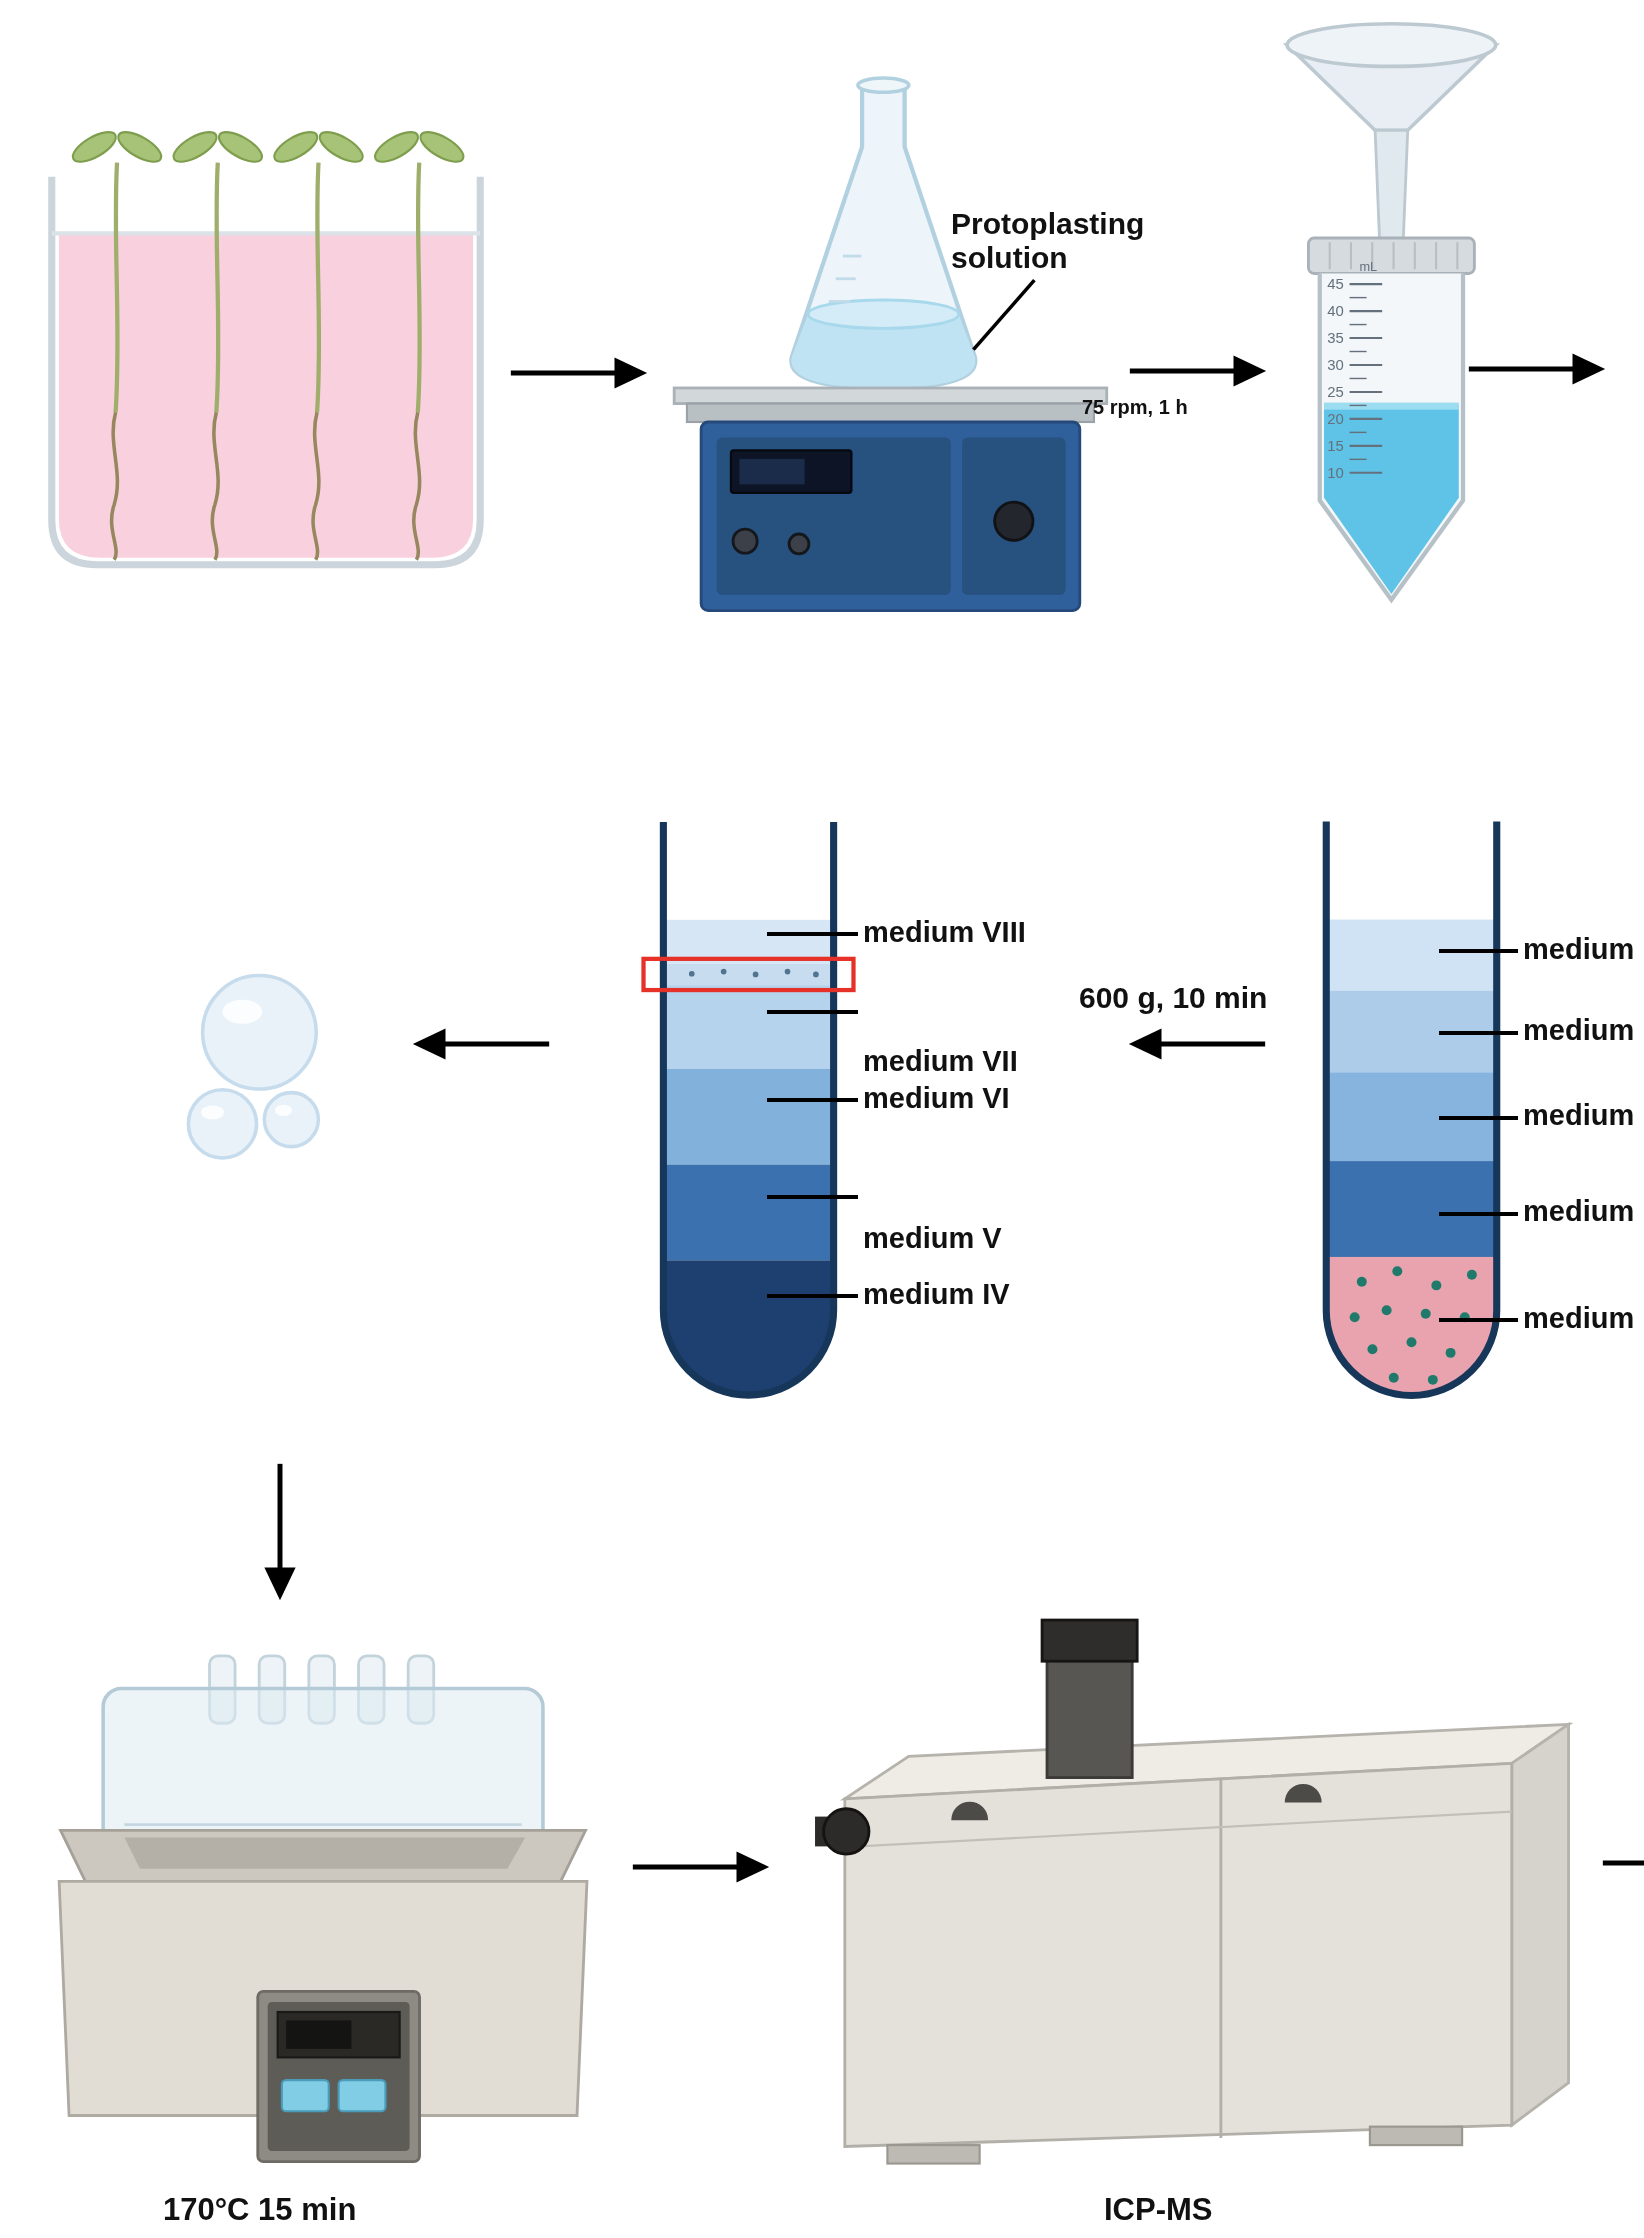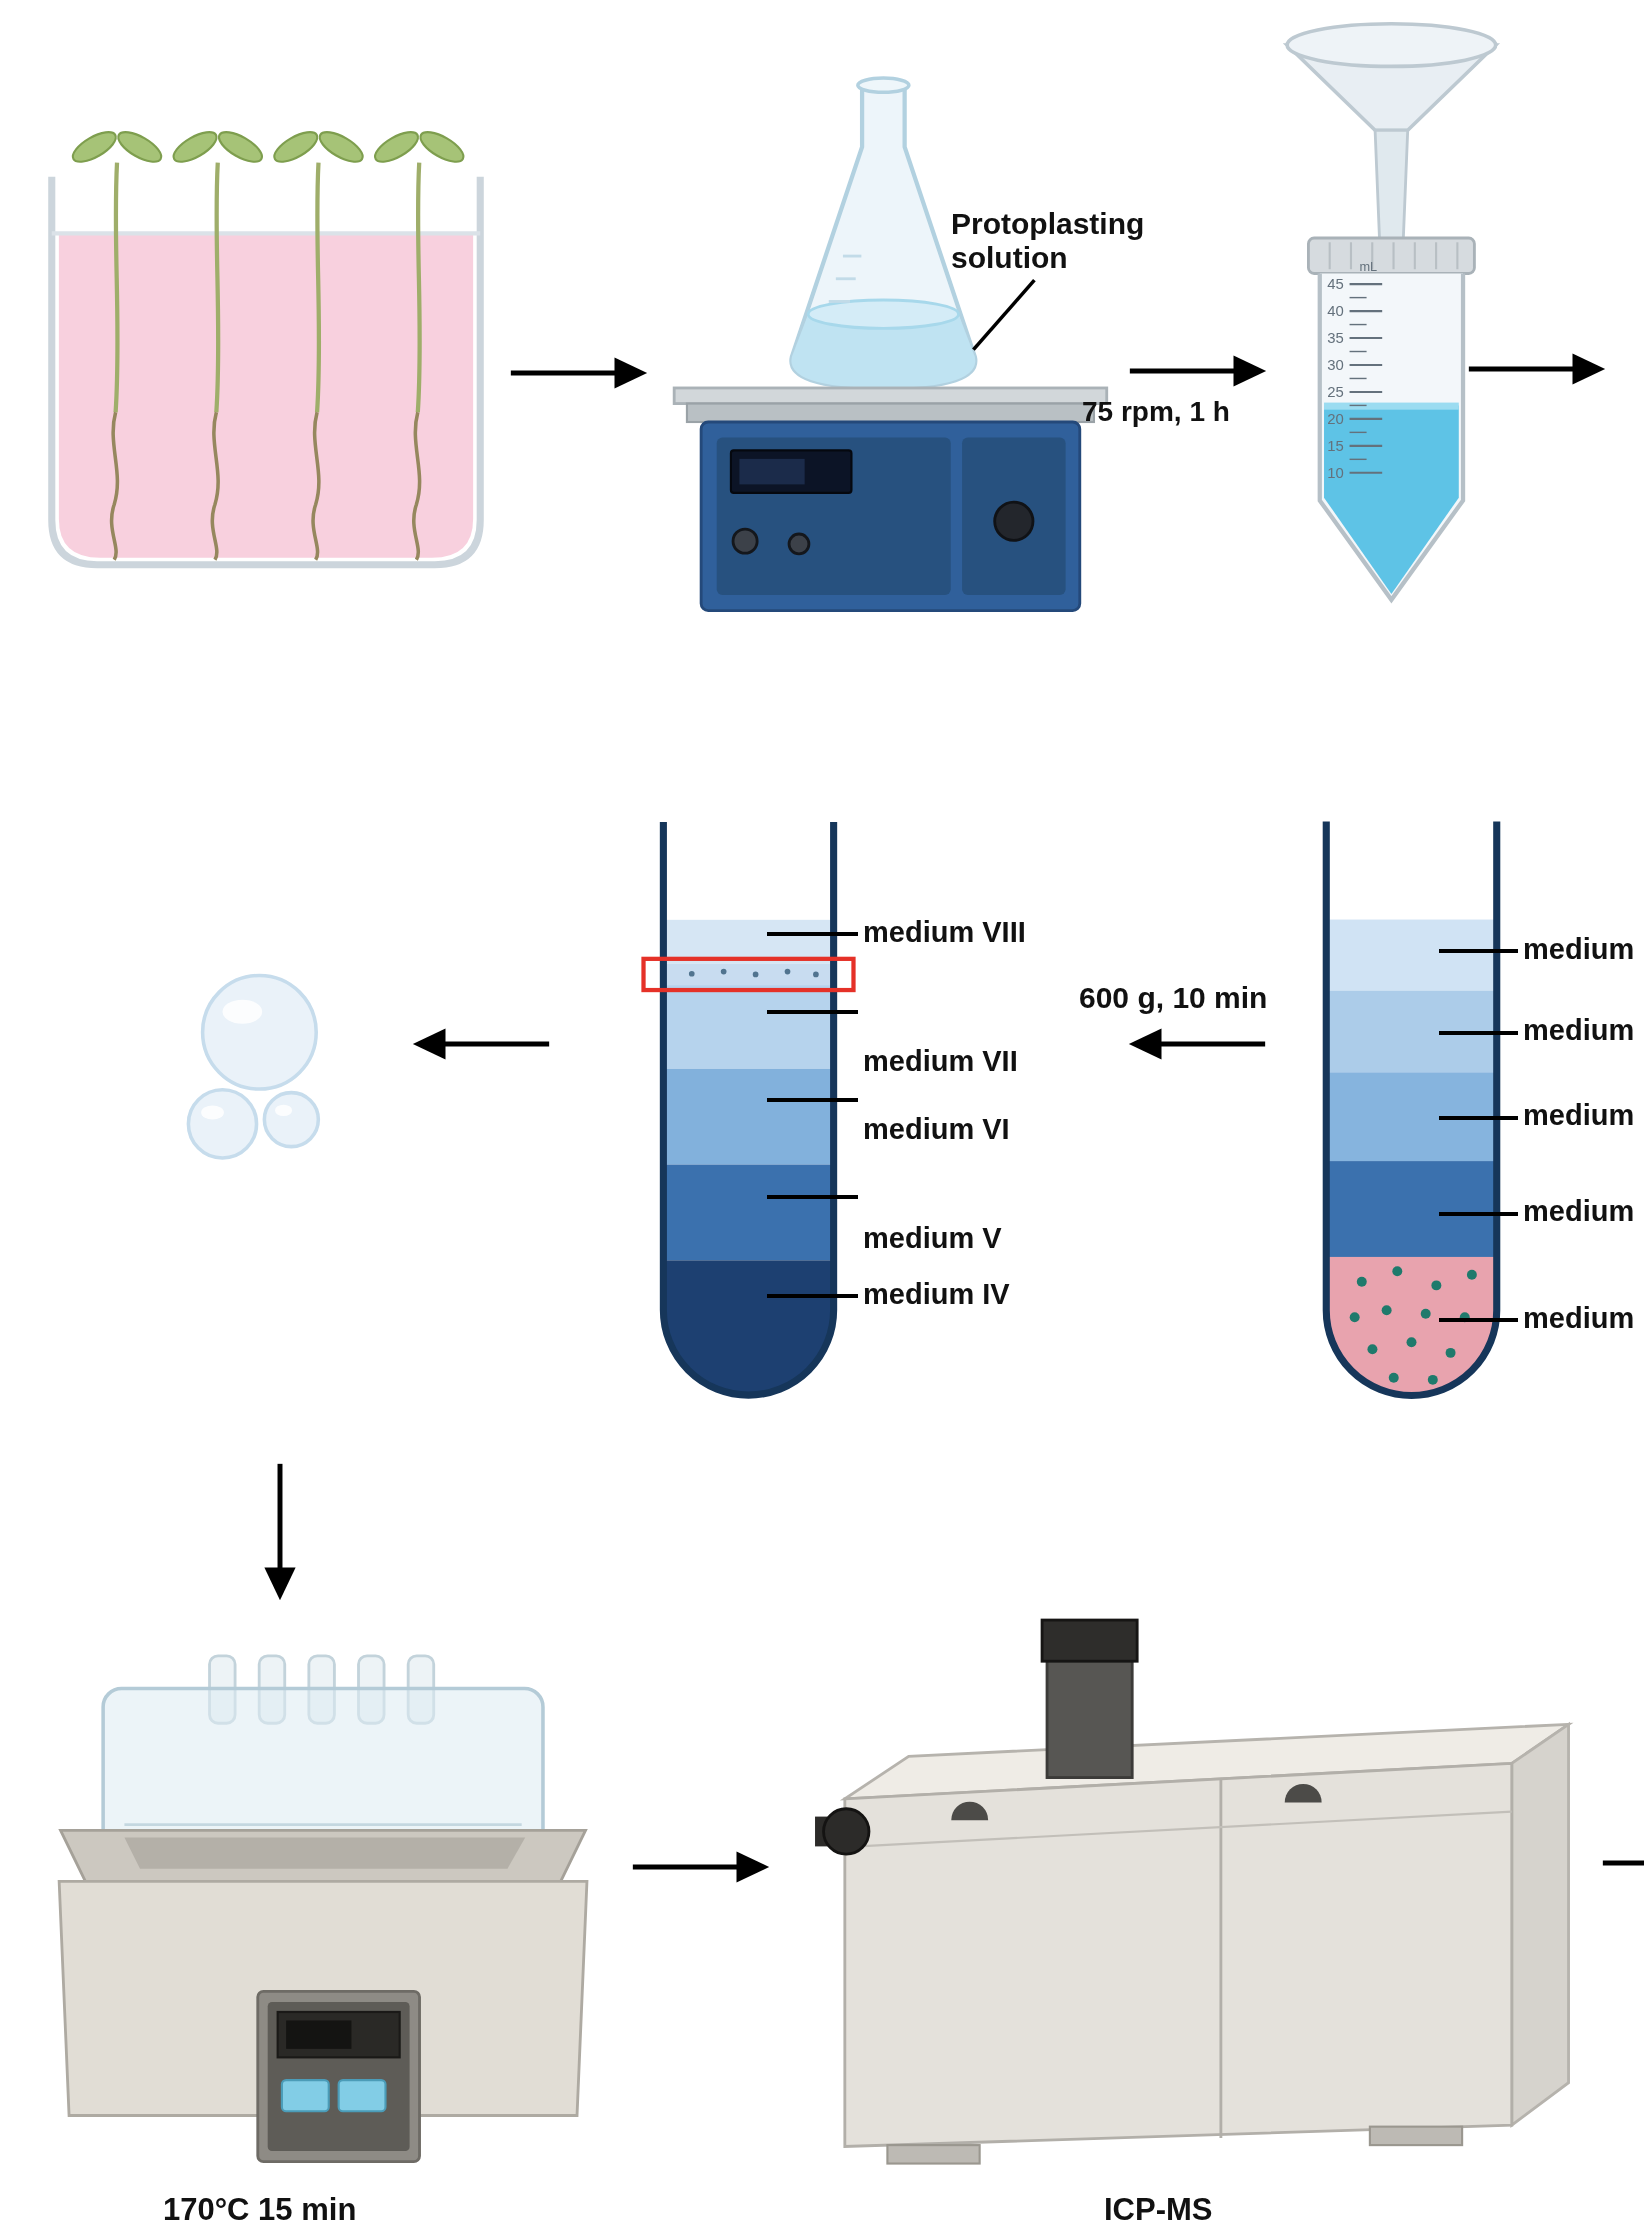--- a/index.html
+++ b/index.html
@@ -98,21 +98,21 @@
 
   <div class="lbl center two-line" style="left:951px;top:207px;width:284px;font-size:30px;">
     <div>Protoplasting</div>
     <div>solution</div>
   </div>
 
   <svg class="abs" style="left:1127px;top:351px;" width="142" height="40" viewBox="0 0 200 56">
     <line x1="4" y1="28" x2="152" y2="28" stroke="#000" stroke-width="7"></line>
     <polygon points="150,6 150,50 196,28" fill="#000"></polygon>
   </svg>
-  <div class="lbl center" style="left:1082px;top:396px;width:234px;font-size:28px;">75 rpm, 1 h</div>
+  <div class="lbl center" style="left:1082px;top:396px;width:234px;font-size:20px;">75 rpm, 1 h</div>
 
   <svg class="abs" style="left:1246px;top:10.6px;" width="305" height="603" viewBox="0 0 430 850">
     <g>
       <polygon points="58,48 352,48 228,168 182,168" fill="#e6edf2" fill-opacity="0.92" stroke="#bdc9d1" stroke-width="5"></polygon>
       <ellipse cx="205" cy="48" rx="147" ry="30" fill="#eef3f7" stroke="#bdc9d1" stroke-width="5"></ellipse>
       <polygon points="182,168 228,168 221,340 189,340" fill="#e0e9ee" stroke="#bdc9d1" stroke-width="4"></polygon>
     </g>
     <g>
       <rect x="88" y="320" width="234" height="50" rx="8" fill="#d6dbdf" stroke="#a9b2b8" stroke-width="4"></rect>
       <line x1="118" y1="326" x2="118" y2="364" stroke="#b8bfc4" stroke-width="3"></line>
@@ -198,21 +198,21 @@
     <rect x="12" y="205" width="296" height="44" fill="none" stroke="#e53128" stroke-width="6"></rect>
   </svg>
 
   <div class="tick" style="left:767px;top:932px;width:91px;"></div>
   <div class="tick" style="left:767px;top:1010px;width:91px;"></div>
   <div class="tick" style="left:767px;top:1098px;width:91px;"></div>
   <div class="tick" style="left:767px;top:1195px;width:91px;"></div>
   <div class="tick" style="left:767px;top:1294px;width:91px;"></div>
   <div class="lbl" style="left:863px;top:916px;">medium VIII</div>
   <div class="lbl" style="left:863px;top:1045px;">medium VII</div>
-  <div class="lbl" style="left:863px;top:1082px;margin-top:31px;">medium VI</div>
+  <div class="lbl" style="left:863px;top:1082px;">medium VI</div>
   <div class="lbl" style="left:863px;top:1178px;margin-top:44px;">medium V</div>
   <div class="lbl" style="left:863px;top:1278px;">medium IV</div>
 
   <div class="lbl center" style="left:1079px;top:981px;width:234px;font-size:30px;">600 g, 10 min</div>
   <svg class="abs" style="left:1126px;top:1024px;" width="142" height="40" viewBox="0 0 200 56">
     <line x1="48" y1="28" x2="196" y2="28" stroke="#000" stroke-width="7"></line>
     <polygon points="50,6 50,50 4,28" fill="#000"></polygon>
   </svg>
 
   <svg class="abs" style="left:1312px;top:813px;" width="199" height="618" viewBox="0 0 280 870">

